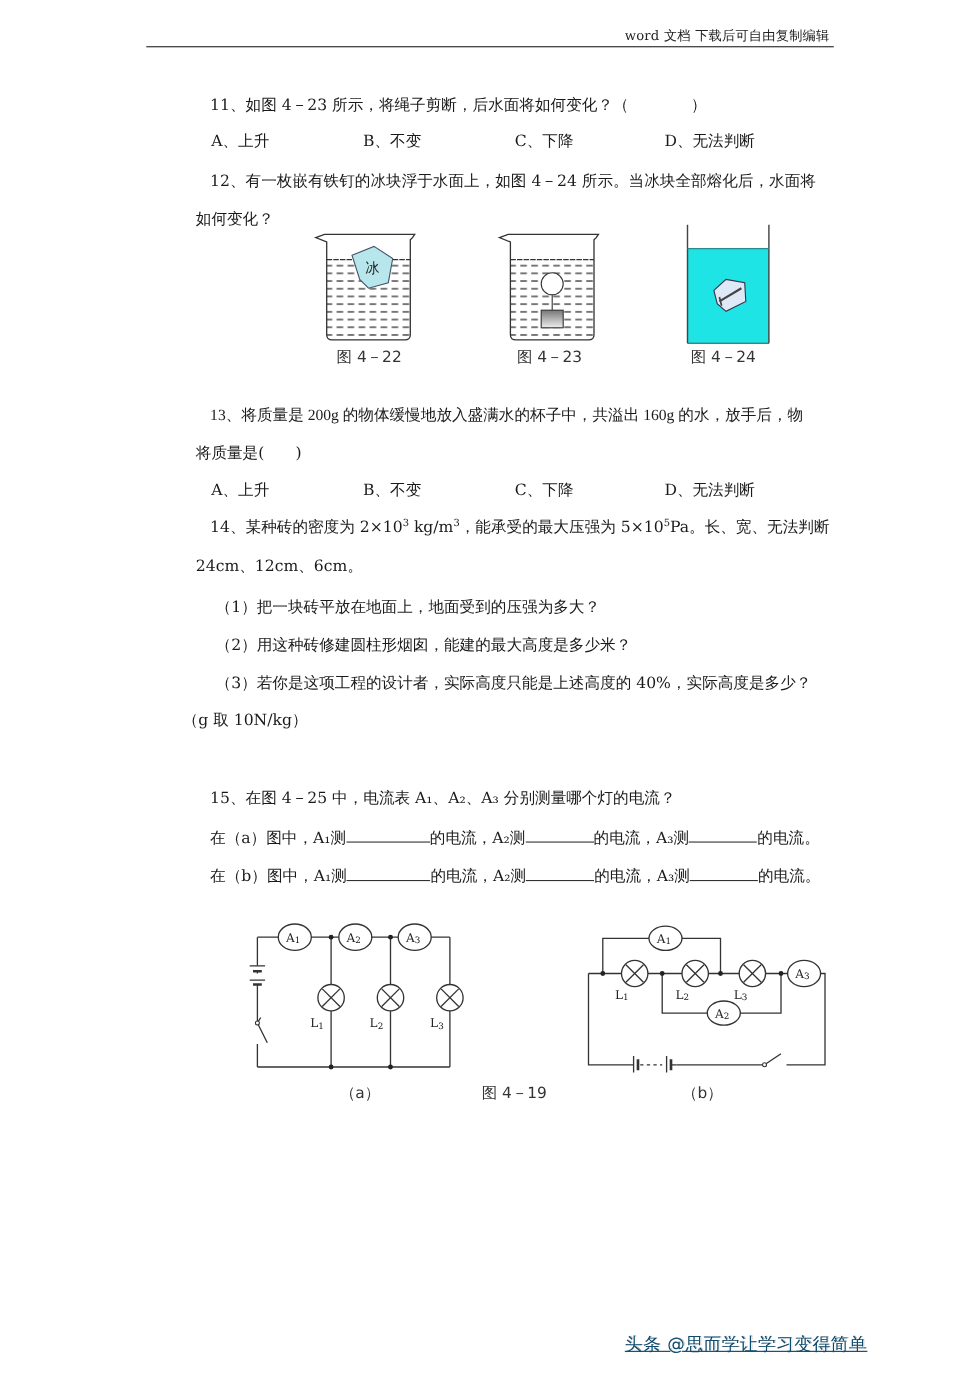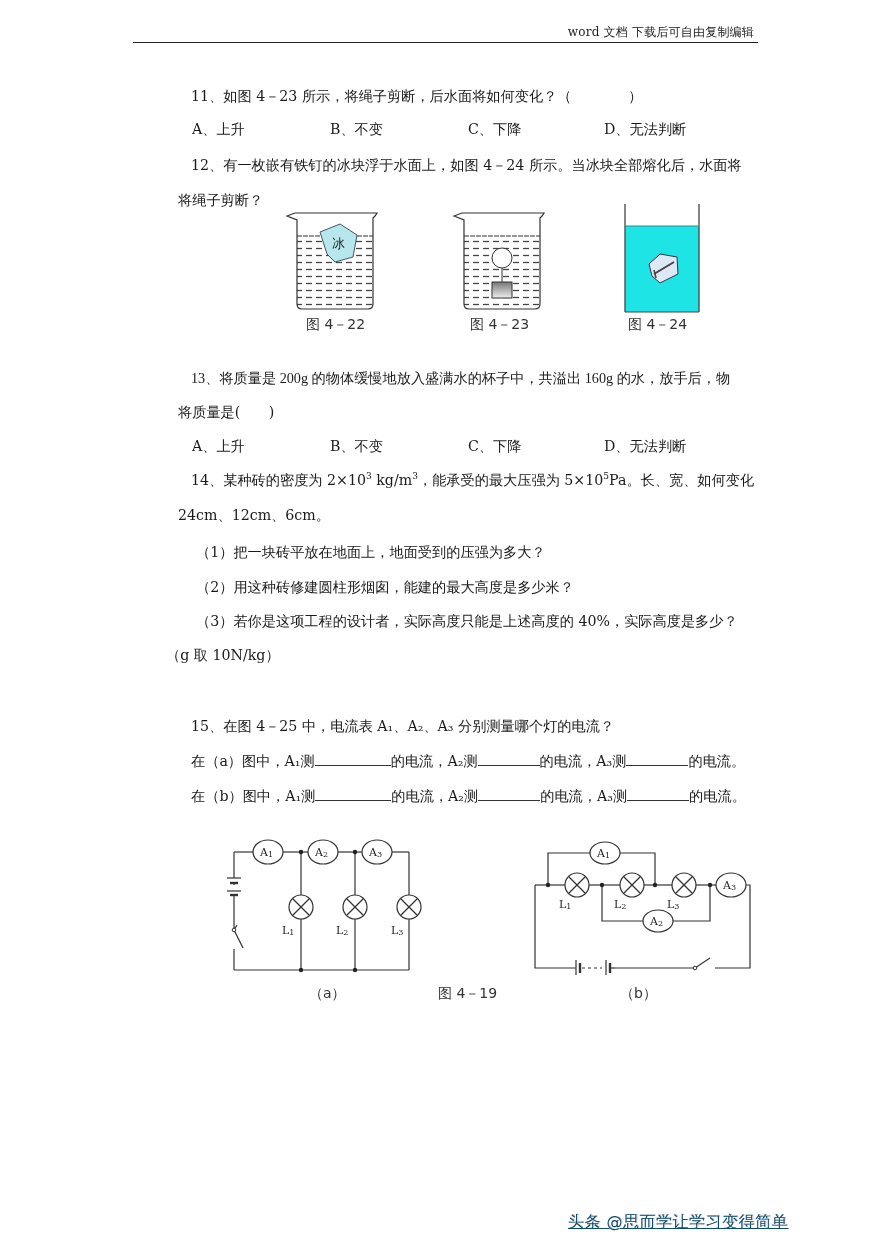--- a/index.html
+++ b/index.html
@@ -26,21 +26,21 @@
   <div class="header-text">word 文档  下载后可自由复制编辑</div>
   <div class="header-rule"></div>
 
   <div class="line" style="left:191px; top:86px;">11、如图 4－23 所示，将绳子剪断，后水面将如何变化？（　　　　）</div>
   <div class="opt" style="left:192px; top:119px;">A、上升</div>
   <div class="opt" style="left:330px; top:119px;">B、不变</div>
   <div class="opt" style="left:468px; top:119px;">C、下降</div>
   <div class="opt" style="left:604px; top:119px;">D、无法判断</div>
 
   <div class="line" style="left:191px; top:155px;">12、有一枚嵌有铁钉的冰块浮于水面上，如图 4－24 所示。当冰块全部熔化后，水面将</div>
-  <div class="line" style="left:178px; top:190px;">将绳子剪断？</div>
+  <div class="line" style="left:178px; top:190px;">如何变化？</div>
 
   <svg class="diagram" style="left:285px; top:210px;" width="100" height="105" viewBox="0 0 100 105">
     <defs>
       <pattern id="dash22" width="10" height="7" patternUnits="userSpaceOnUse">
         <line x1="1" y1="3.5" x2="7" y2="3.5" stroke="#444" stroke-width="1.3"></line>
       </pattern>
     </defs>
     <rect x="12" y="26" width="76" height="70" fill="url(#dash22)"></rect>
     <line x1="12" y1="26" x2="88" y2="26" stroke="#333" stroke-width="1.2" stroke-dasharray="5,1"></line>
     <path d="M2 6 L10 3 L92 3 L90 6 L88 8 L88 94 Q88 99 83 99 L17 99 Q12 99 12 94 L12 10 Z" fill="none" stroke="#333" stroke-width="1.2"></path>
@@ -81,21 +81,21 @@
   <div class="fig-cap" style="left:628px; top:316px;">图 4－24</div>
 
   <div class="line" style="left:191px; top:368px;font-family:Liberation Serif, serif;">13、将质量是 200g 的物体缓慢地放入盛满水的杯子中，共溢出 160g 的水，放手后，物</div>
   <div class="line" style="left:178px; top:402px;">将质量是(　　)</div>
   <div class="opt" style="left:192px; top:436px;">A、上升</div>
   <div class="opt" style="left:330px; top:436px;">B、不变</div>
   <div class="opt" style="left:468px; top:436px;">C、下降</div>
   <div class="opt" style="left:604px; top:436px;">D、无法判断</div>
 
   <div class="line" style="left:191px; top:470px;">
-    <span>14、某种砖的密度为 2×10</span><sup>3</sup><span> kg/m</span><sup>3</sup><span>，能承受的最大压强为 5×10</span><sup>5</sup><span>Pa。长、宽、如何变化</span>
+    <span>14、某种砖的密度为 2×10</span><sup>3</sup><span> kg/m</span><sup>3</sup><span>，能承受的最大压强为 5×10</span><sup>5</sup><span>Pa。长、宽、无法判断</span>
   </div>
   <div class="line" style="left:178px; top:505px;">24cm、12cm、6cm。</div>
   <div class="line" style="left:196px; top:542px;">（1）把一块砖平放在地面上，地面受到的压强为多大？</div>
   <div class="line" style="left:196px; top:577px;">（2）用这种砖修建圆柱形烟囱，能建的最大高度是多少米？</div>
   <div class="line" style="left:196px; top:611px;">（3）若你是这项工程的设计者，实际高度只能是上述高度的 40%，实际高度是多少？</div>
   <div class="line" style="left:166px; top:645px;">（g 取 10N/kg）</div>
 
   <div class="line" style="left:191px; top:716px;">15、在图 4－25 中，电流表 A₁、A₂、A₃ 分别测量哪个灯的电流？</div>
   <div class="line" style="left:191px; top:751px;">
     <span>在（a）图中，A₁测</span><span class="blank" style="width:76px;"></span><span>的电流，A₂测</span><span class="blank" style="width:62px;"></span><span>的电流，A₃测</span><span class="blank" style="width:62px;"></span><span>的电流。</span>

